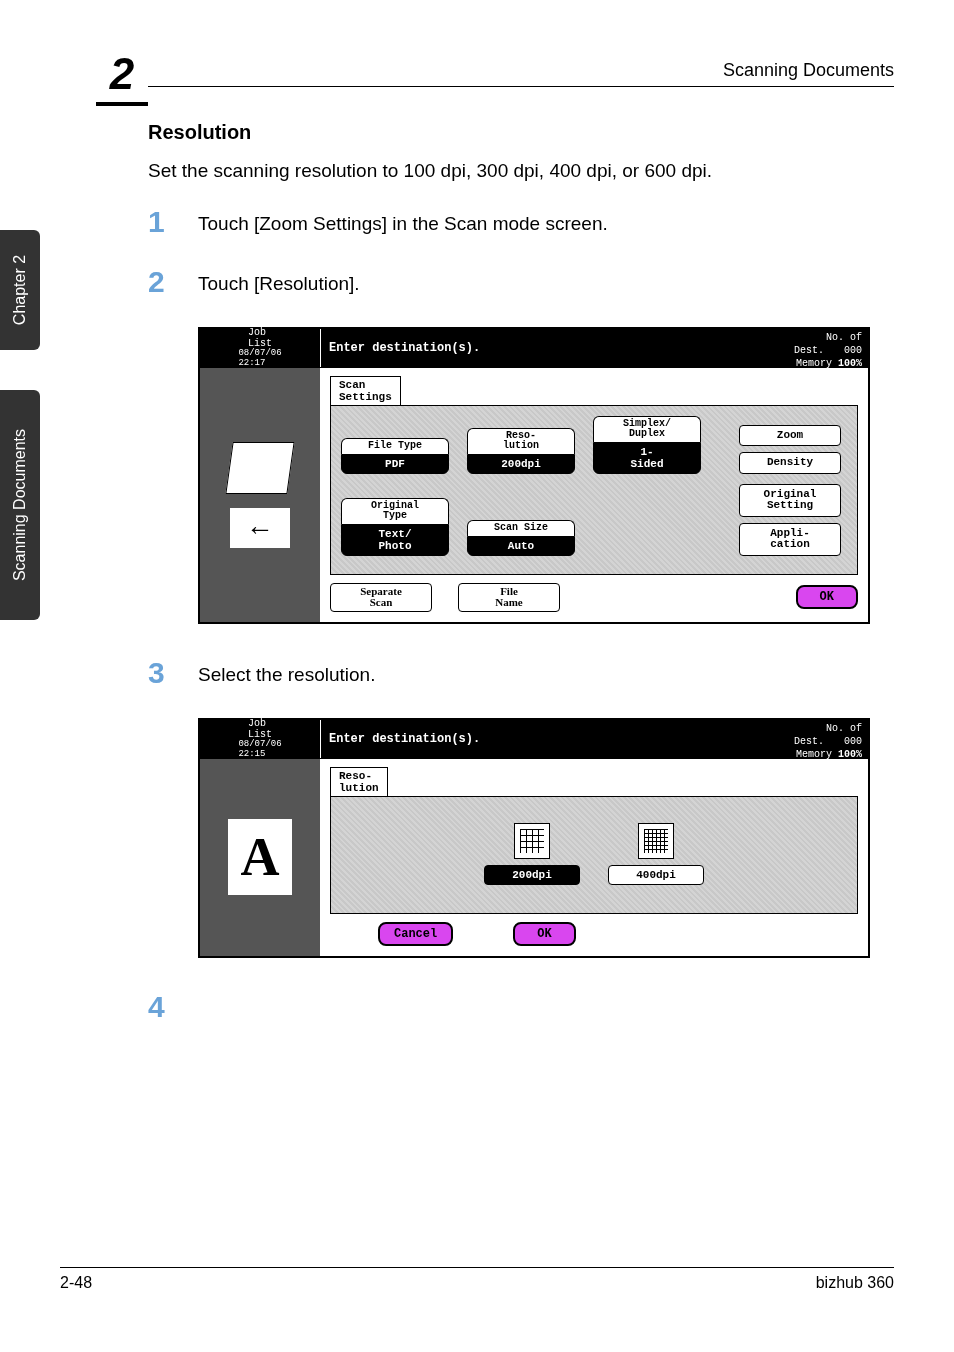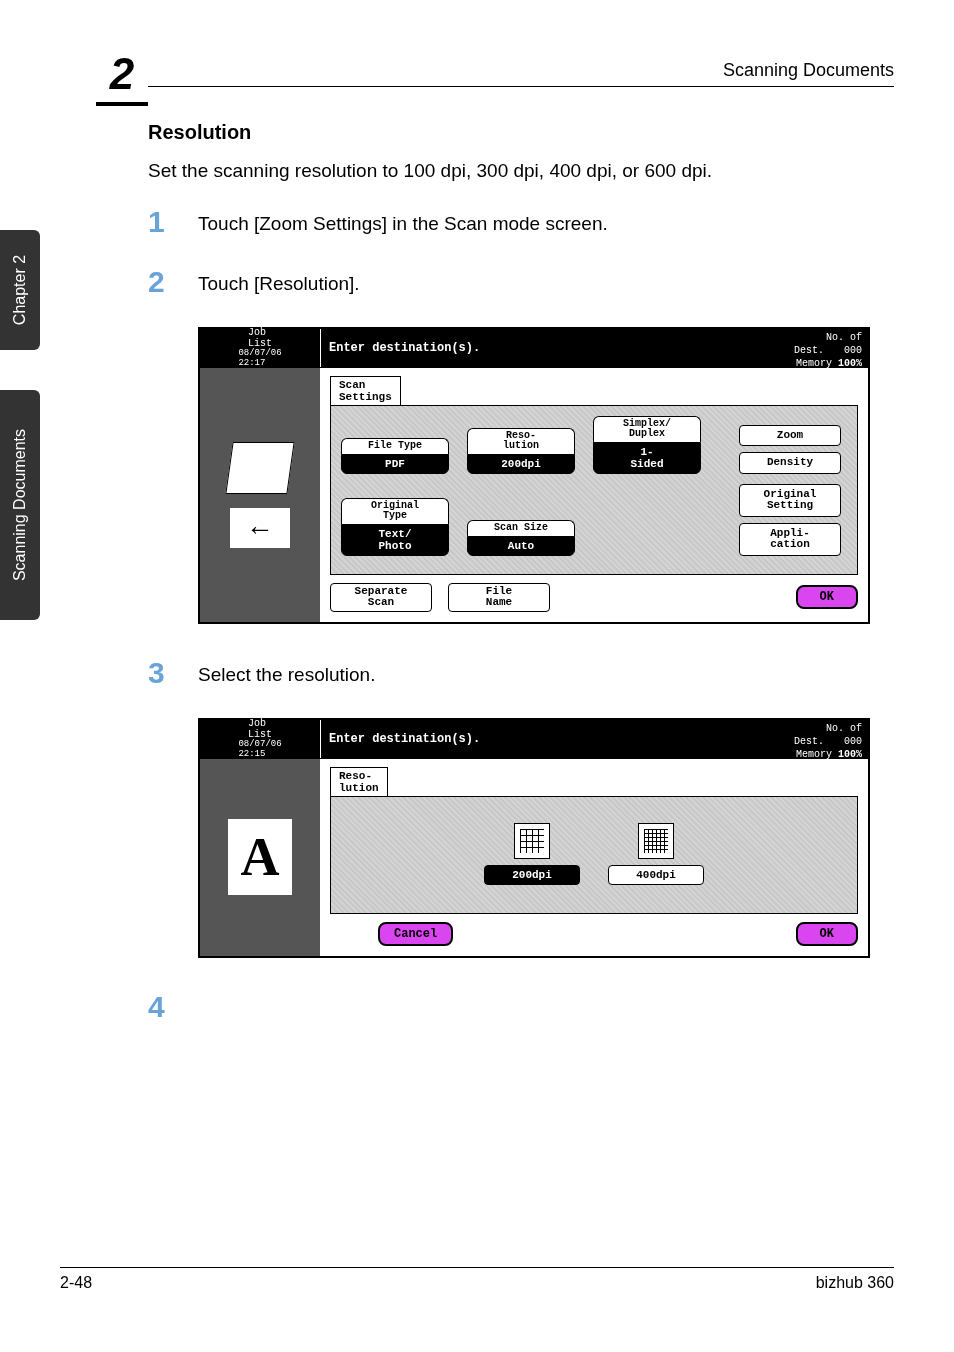--- a/index.html
+++ b/index.html
@@ -420,21 +420,21 @@
               <div class="flexspace"></div>
               <div class="sidecol">
                 <div class="sbtn" style="white-space:pre;">Original
 Setting</div>
                 <div class="sbtn" style="white-space:pre;">Appli-
 cation</div>
               </div>
             </div>
           </div>
           <div class="bottom-row">
-            <div style="display:flex;gap:16px;">
+            <div style="display:flex;gap:26px;font-family:Liberation Serif, serif;">
               <div class="sbtn small" style="white-space:pre;">Separate
 Scan</div>
               <div class="sbtn small" style="white-space:pre;">File
 Name</div>
             </div>
             <div class="okbtn">OK</div>
           </div>
         </div>
       </div>
     </div>
@@ -473,21 +473,21 @@
               <div class="res-item sel">
                 <div class="ricon"></div>
                 <div class="rlabel">200dpi</div>
               </div>
               <div class="res-item">
                 <div class="ricon"></div>
                 <div class="rlabel unsel">400dpi</div>
               </div>
             </div>
           </div>
-          <div class="bottom-row" style="justify-content:space-between;gap:24px;">
+          <div class="bottom-row" style="justify-content:flex-start;gap:12px;">
             <div class="okbtn" style="padding:3px 14px;">Cancel</div>
             <div class="okbtn">OK</div>
           </div>
         </div>
       </div>
     </div>
 
     <div class="step">
       <div class="step-num">4</div>
     </div>

